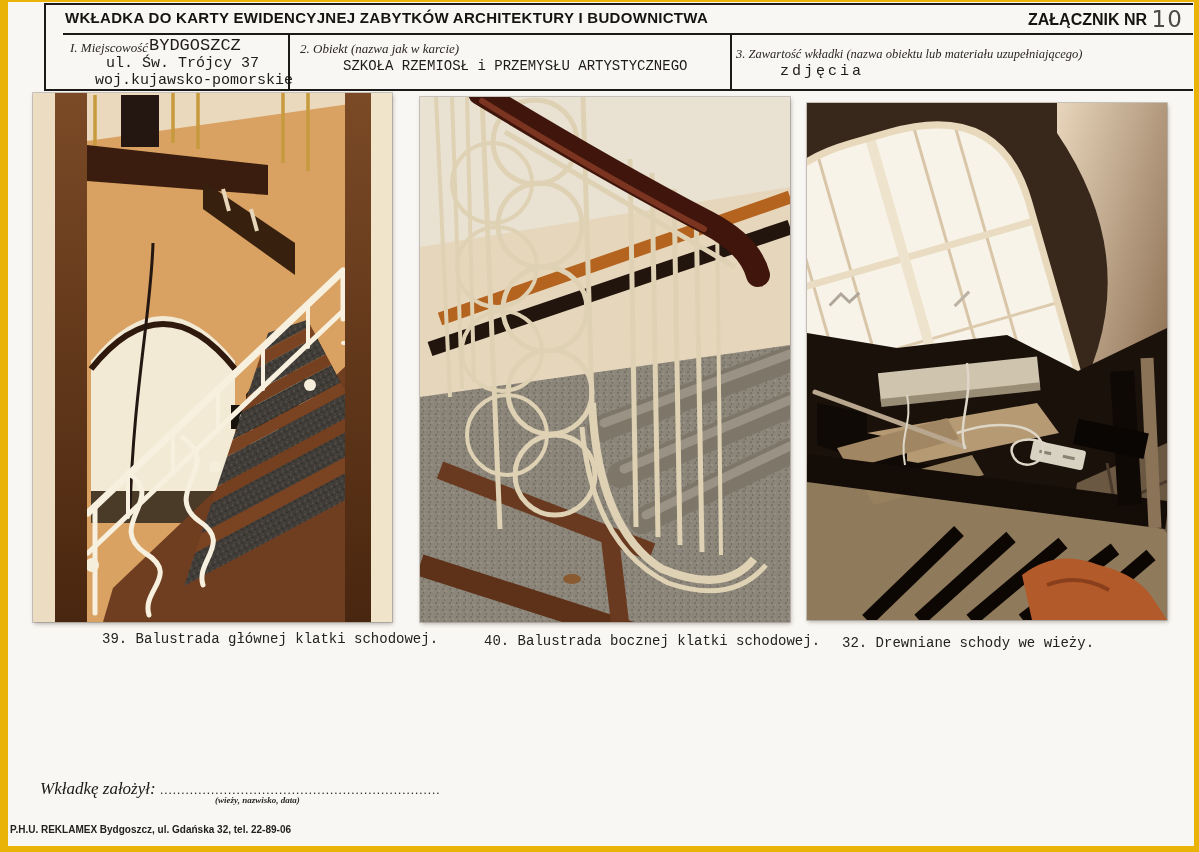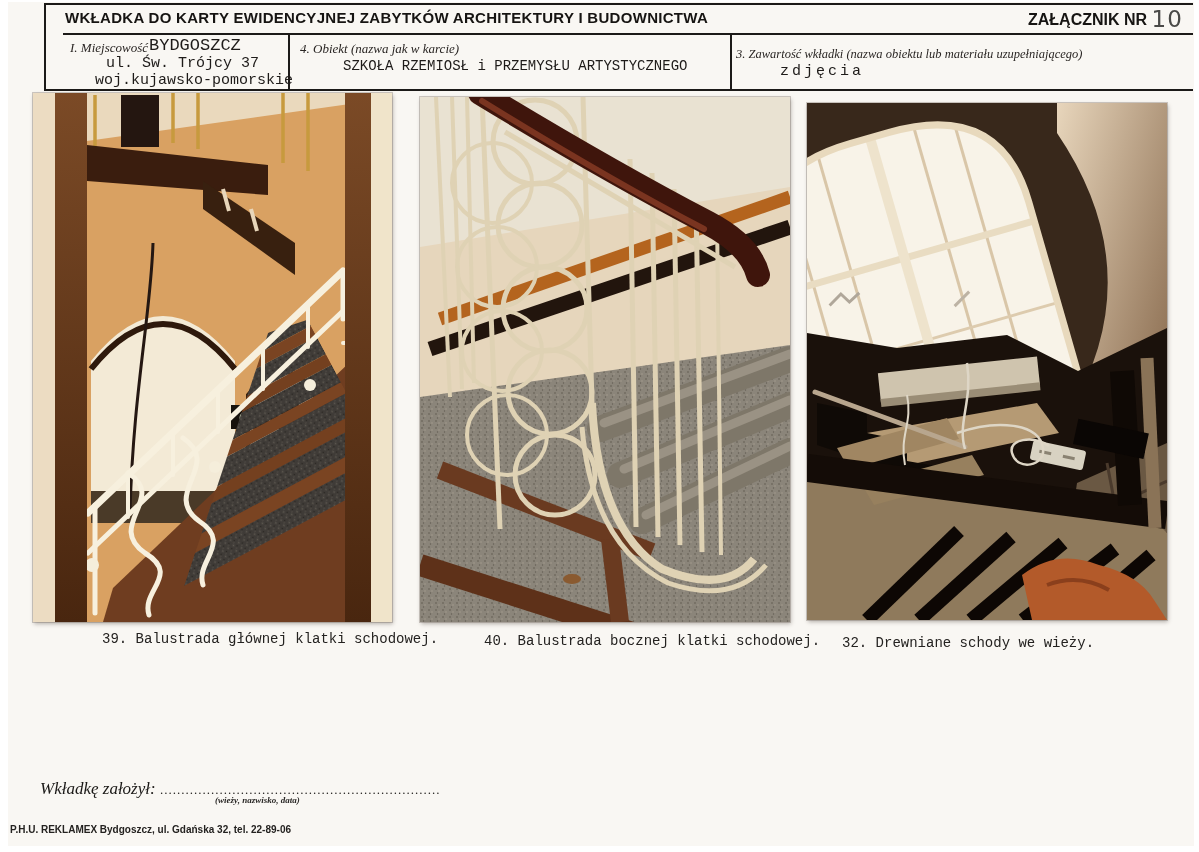--- a/index.html
+++ b/index.html
@@ -1,16 +1,16 @@
 <!DOCTYPE html>
 <html><head>
 <meta charset="utf-8">
 <style>
   html,body{margin:0;padding:0;background:#14100f;}
-  #scan{position:relative;width:1199px;height:852px;background:#ffffff;overflow:hidden;
+  #scan{position:relative;width:1199px;height:852px;background:#eab308;overflow:hidden;
         font-family:"Liberation Sans",sans-serif;}
   #page{position:absolute;left:8px;top:2px;width:1186px;height:844px;background:#f9f7f3;}
   .abs{position:absolute;}
   .rule{position:absolute;background:#1c1a18;}
   .title{font-family:"Liberation Sans",sans-serif;font-weight:bold;font-size:15px;
          letter-spacing:.3px;color:#161412;white-space:nowrap;}
   .zal{font-family:"Liberation Sans",sans-serif;font-weight:bold;font-size:16px;color:#161412;}
   .zalnum{font-family:"DejaVu Sans",sans-serif;font-weight:400;font-size:23px;color:#4a4a48;
           vertical-align:-2px;letter-spacing:1px;}
   .lbl{font-family:"Liberation Serif",serif;font-style:italic;font-size:13px;color:#2a2624;
@@ -47,21 +47,21 @@
   <div class="abs" style="left:1028px;top:6px;">
     <span class="zal">ZAŁĄCZNIK NR</span>
     <span class="zalnum">10</span>
   </div>
 
   <div class="abs lbl" style="left:70px;top:40px;">I. Miejscowość</div>
   <div class="abs tw" style="left:149px;top:36px;font-size:17px;">BYDGOSZCZ</div>
   <div class="abs tw" style="left:106px;top:55px;font-size:15px;">ul. Św. Trójcy 37</div>
   <div class="abs tw" style="left:95px;top:72px;font-size:15px;">woj.kujawsko-pomorskie</div>
 
-  <div class="abs lbl" style="left:300px;top:41px;">4. Obiekt (nazwa jak w karcie)</div>
+  <div class="abs lbl" style="left:300px;top:41px;">2. Obiekt (nazwa jak w karcie)</div>
   <div class="abs tw" style="left:343px;top:58px;font-size:14px;">SZKOŁA RZEMIOSŁ i PRZEMYSŁU ARTYSTYCZNEGO</div>
 
   <div class="abs lbl lbl-sm" style="left:736px;top:47px;">3. Zawartość wkładki (nazwa obiektu lub materiału uzupełniającego)</div>
   <div class="abs tw" style="left:780px;top:63px;font-size:15px;letter-spacing:3px;">zdjęcia</div>
 
   <div class="photo" style="left:33px;top:93px;">
     <svg width="359" height="529" viewBox="0 0 359 529">
       <defs>
         <linearGradient id="col1" x1="0" y1="0" x2="0" y2="1">
           <stop offset="0" stop-color="#7b4a26"></stop>

